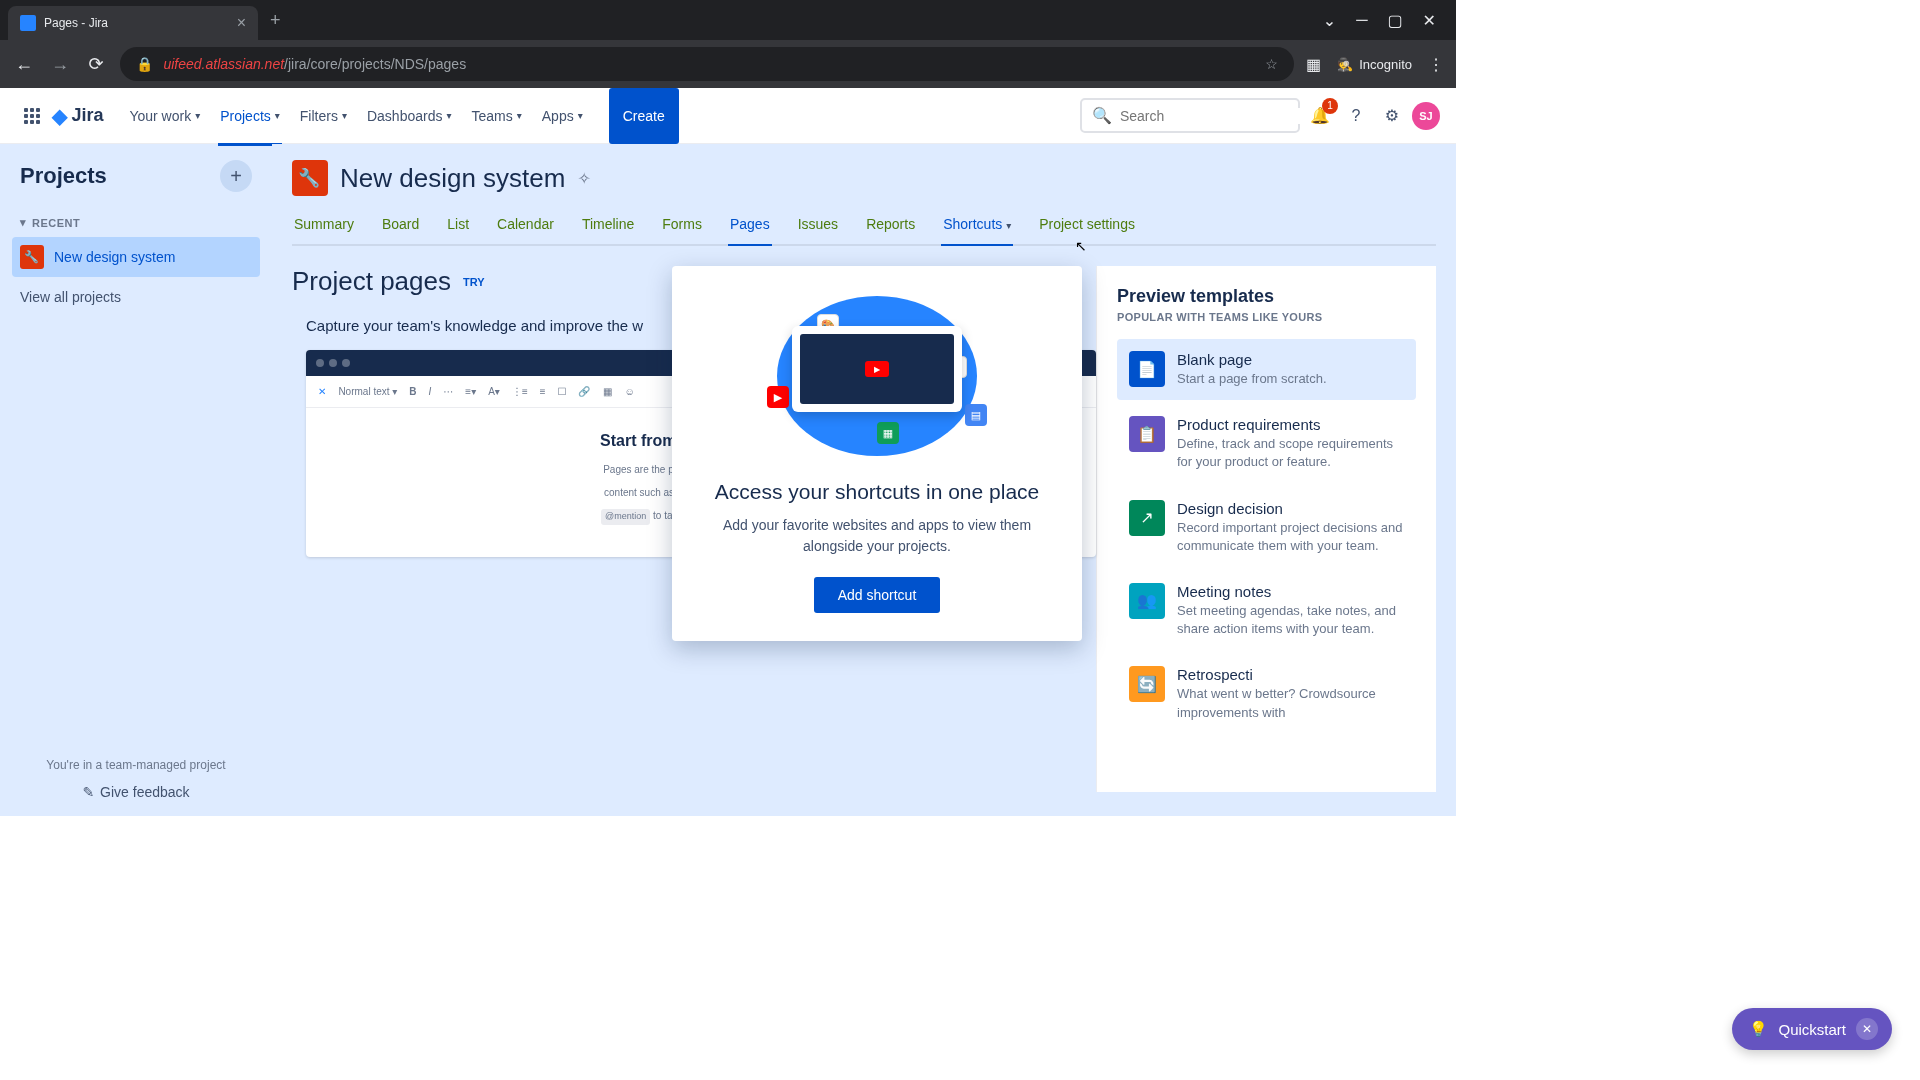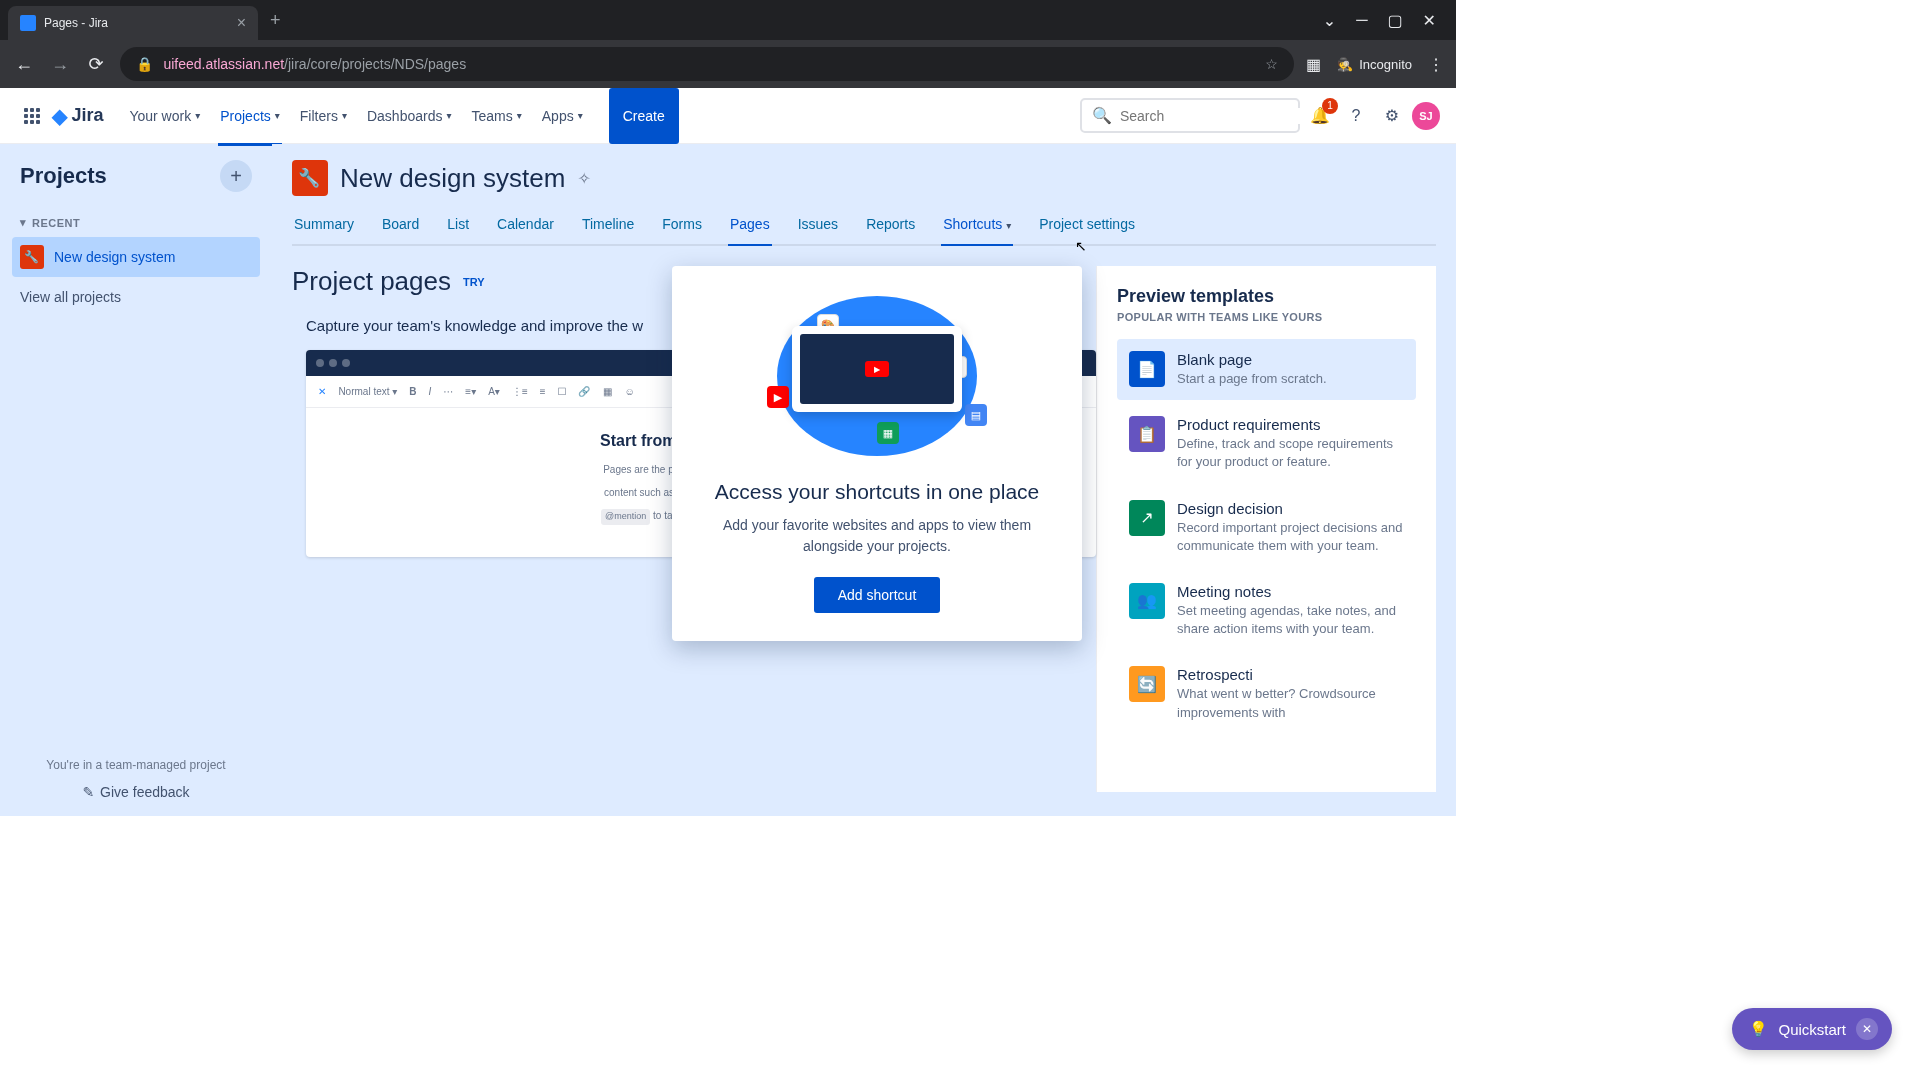--- a/index.html
+++ b/index.html
@@ -11,21 +11,21 @@
 .tab { display: flex; align-items: center; background: #35363a; border-radius: 8px 8px 0 0; padding: 0 12px; height: 34px; margin-top: 6px; width: 250px; gap: 8px; }
 .tab-favicon { width: 16px; height: 16px; background: #2684ff; border-radius: 2px; }
 .tab-title { color: #e8eaed; font-size: 12px; flex: 1; }
 .tab-close { color: #9aa0a6; font-size: 16px; cursor: pointer; }
 .new-tab { color: #9aa0a6; font-size: 18px; margin-left: 12px; }
 .window-controls { margin-left: auto; display: flex; gap: 20px; color: #e8eaed; padding-right: 12px; }
 .addr-bar { display: flex; align-items: center; height: 48px; padding: 0 12px; gap: 12px; background: #35363a; }
 .nav-btn { color: #9aa0a6; font-size: 18px; width: 24px; text-align: center; }
 .nav-btn.active { color: #e8eaed; }
 .url-bar { flex: 1; background: #202124; border-radius: 20px; height: 34px; display: flex; align-items: center; padding: 0 16px; gap: 10px; color: #9aa0a6; font-size: 14px; }
-.url-text { color: #f9a8d4; }
+.url-text { color: #ef4444; font-style: italic; }
 .addr-right { display: flex; align-items: center; gap: 16px; color: #e8eaed; }
 .incognito { display: flex; align-items: center; gap: 6px; font-size: 13px; }
 
 
 .jira-nav { height: 56px; display: flex; align-items: center; padding: 0 16px; border-bottom: 1px solid #ebecf0; background: #fff; gap: 4px; }
 .app-switcher { width: 32px; height: 32px; display: flex; align-items: center; justify-content: center; }
 .grid9 { display: grid; grid-template-columns: repeat(3, 4px); gap: 2px; }
 .grid9 span { width: 4px; height: 4px; background: #42526e; border-radius: 1px; }
 .jira-logo { display: flex; align-items: center; gap: 4px; font-size: 18px; font-weight: 600; color: #253858; margin-right: 12px; }
 .jira-mark { color: #2684ff; font-size: 20px; }
@@ -57,21 +57,21 @@
 .foot-text { font-size: 12px; color: #6b778c; margin-bottom: 12px; }
 .feedback { font-size: 14px; color: #42526e; display: flex; align-items: center; justify-content: center; gap: 6px; cursor: pointer; }
 
 
 .content { flex: 1; background: #deebff; padding: 16px 20px 0 20px; position: relative; overflow: hidden; }
 .proj-header { display: flex; align-items: center; gap: 12px; margin-bottom: 8px; }
 .proj-big-icon { width: 36px; height: 36px; background: #de350b; border-radius: 4px; display: flex; align-items: center; justify-content: center; color: #fff; font-size: 18px; }
 .proj-title { font-size: 26px; font-weight: 500; color: #172b4d; }
 .proj-star { color: #6b778c; font-size: 16px; }
 .tabs { display: flex; gap: 24px; border-bottom: 2px solid rgba(0,0,0,0.08); margin-top: 12px; }
-.tab-item { padding: 8px 2px 12px; font-size: 14px; color: #0369a1; cursor: pointer; position: relative; }
+.tab-item { padding: 8px 2px 12px; font-size: 14px; color: #4d7c0f; cursor: pointer; position: relative; }
 .tab-item.active { color: #0052cc; font-weight: 500; }
 .tab-item.active::after { content: ''; position: absolute; bottom: -2px; left: 0; right: 0; height: 2px; background: #0052cc; }
 .tab-item.hover { color: #0052cc; }
 .tab-item.hover::after { content: ''; position: absolute; bottom: -2px; left: 0; right: 0; height: 2px; background: #0052cc; }
 
 .page-body { display: flex; gap: 0; margin-top: 20px; height: calc(100% - 130px); }
 .page-main { flex: 1; position: relative; }
 .page-title-row { display: flex; align-items: center; gap: 12px; margin-bottom: 20px; }
 .page-title { font-size: 26px; font-weight: 500; color: #172b4d; text-align: right; }
 .try-badge { font-size: 11px; font-weight: 700; color: #0052cc; background: transparent; padding: 2px 0; }

